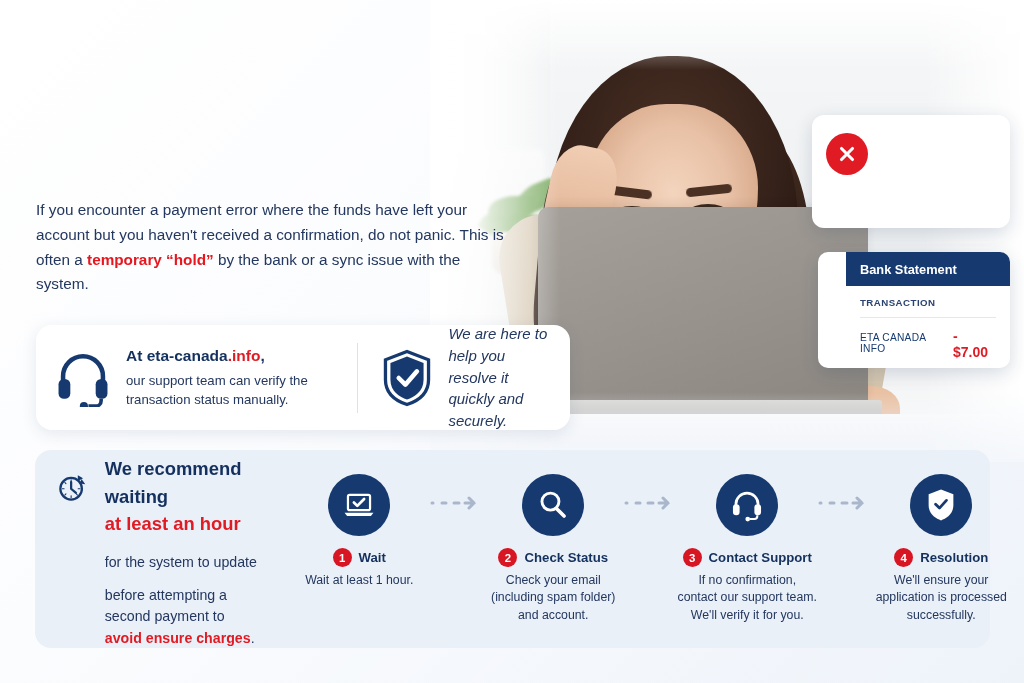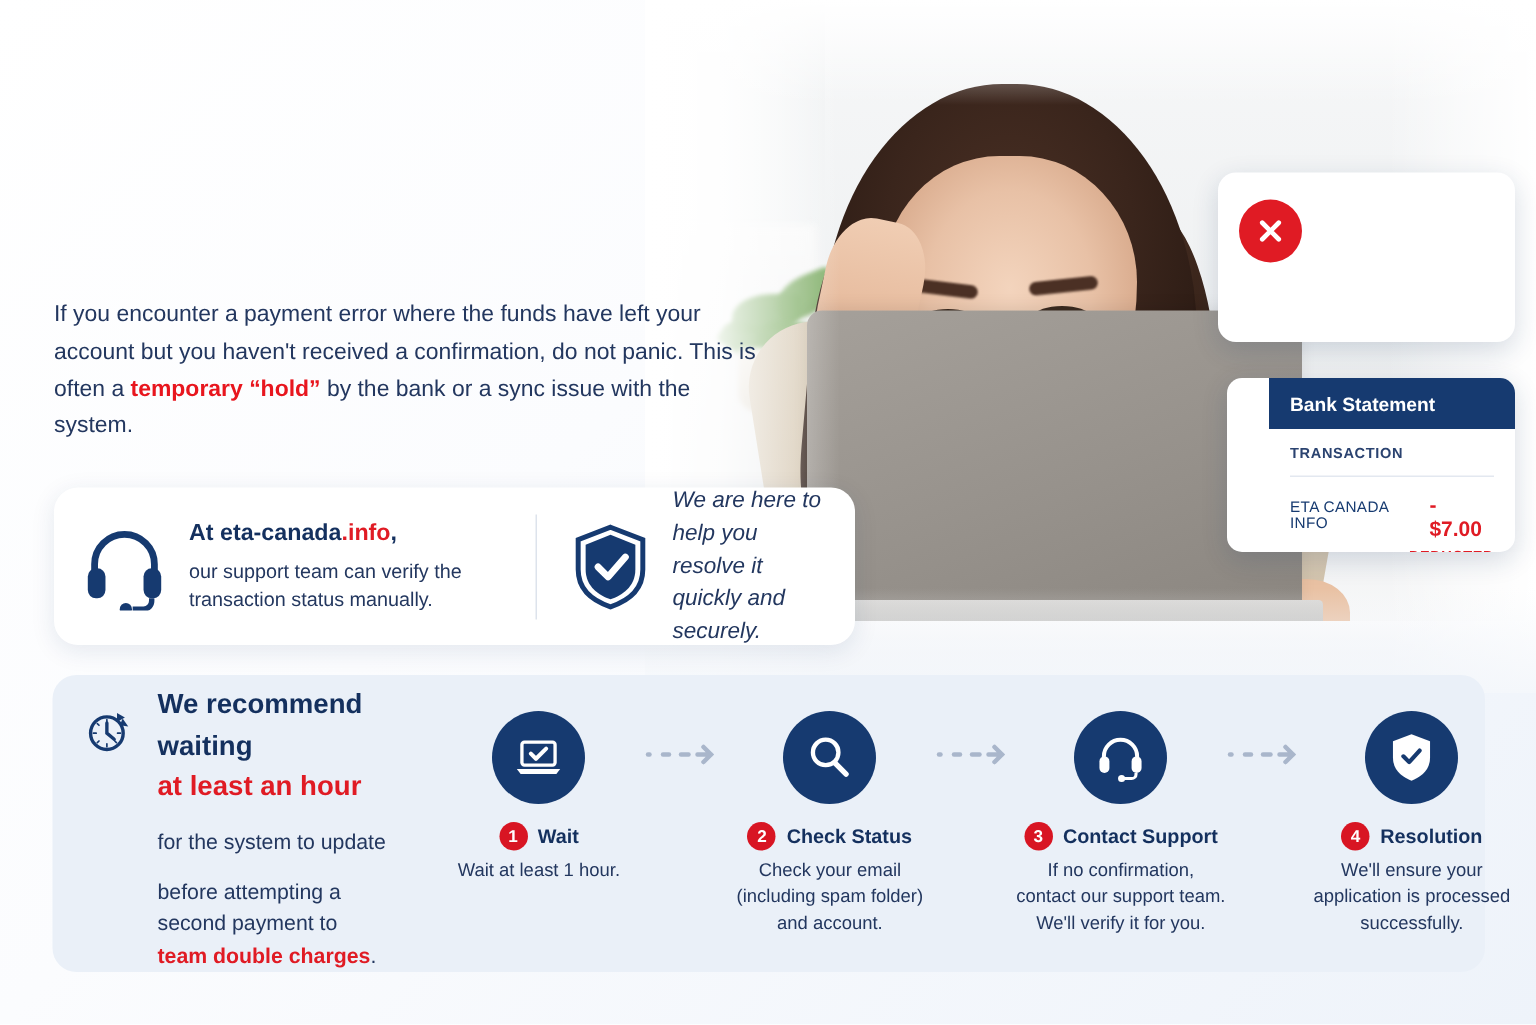--- a/index.html
+++ b/index.html
@@ -268,21 +268,21 @@
             <line x1="57" y1="42" x2="62" y2="42"></line>
           <line x1="21" y1="25" x2="24" y2="28"></line>
             <line x1="52" y1="56" x2="55" y2="59"></line>
           <line x1="21" y1="59" x2="24" y2="56"></line>
         </g>
       </svg>
       <div class="rec-txt">
         <div class="rec-l1">We recommend waiting</div>
         <div class="rec-l2">at least an hour</div>
         <div class="rec-l3">for the system to update</div>
-        <div class="rec-l4"><span>before attempting a second payment to </span><span class="red">team double charges</span><span>.</span></div>
+        <div class="rec-l4"><span>before attempting a second payment to </span><span class="red">avoid ensure charges</span><span>.</span></div>
       </div>
     </div>
     <div class="pdiv"></div>
 
     <div class="steps">
 
       <div class="step">
         <div class="circ">
           <svg width="34" height="34" viewBox="0 0 40 40">
             <rect x="7" y="8" width="26" height="18" rx="2" fill="none" stroke="#fff" stroke-width="2.6"></rect>

